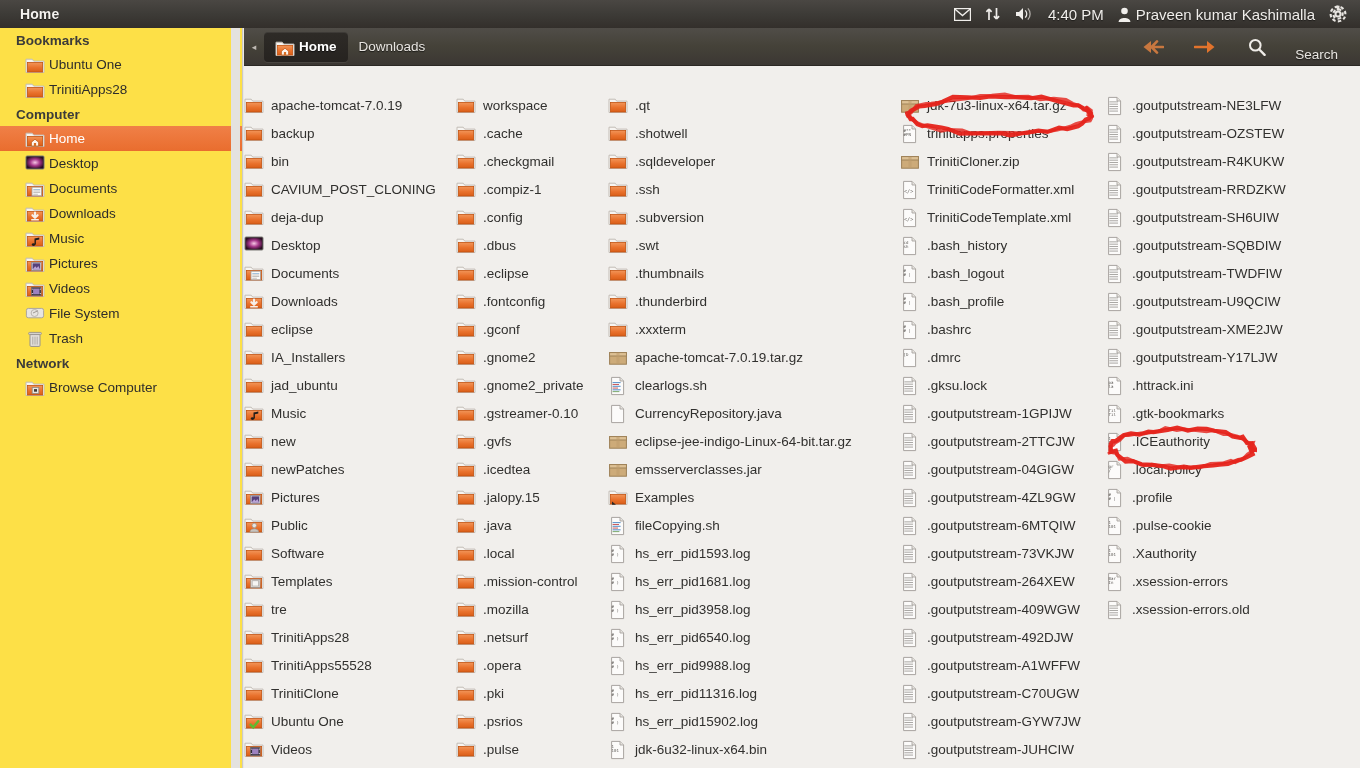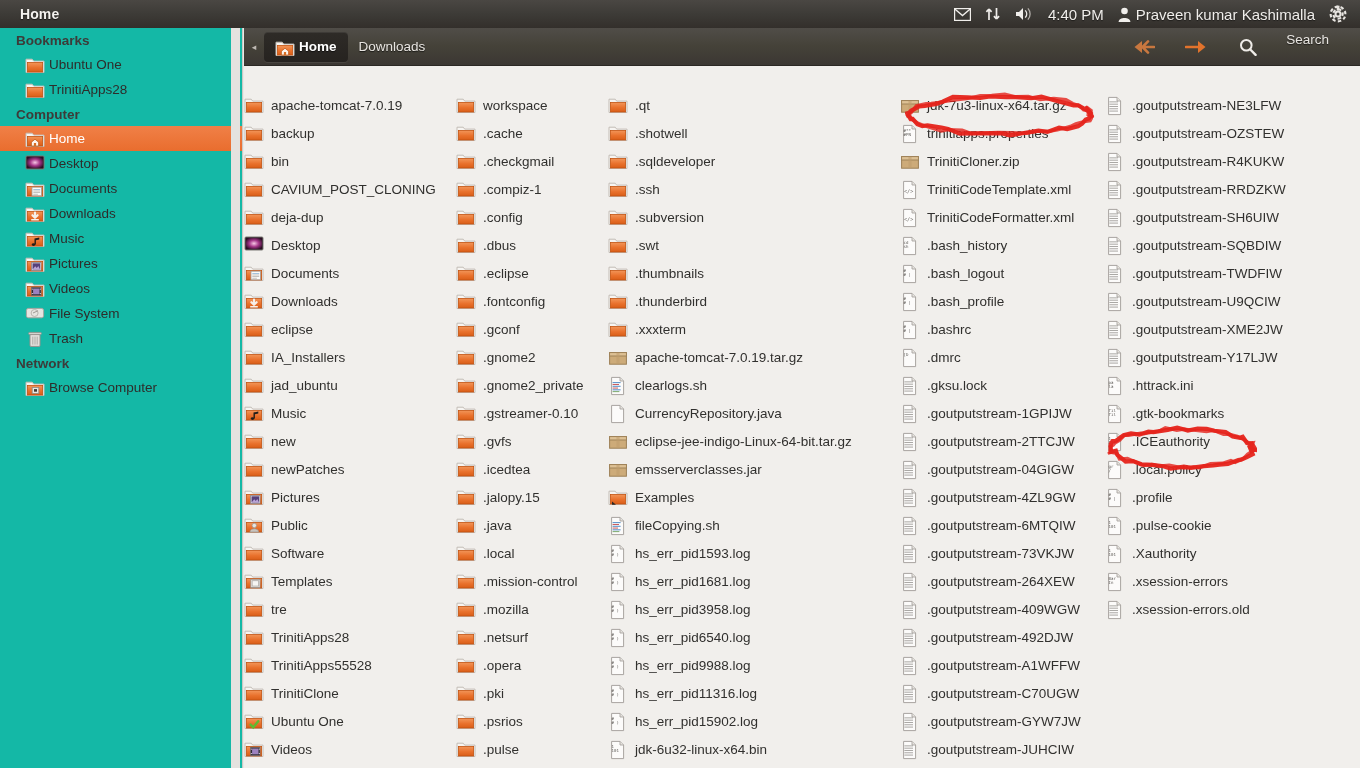--- a/index.html
+++ b/index.html
@@ -35,21 +35,21 @@
     text-shadow: 0 1px 1px rgba(0,0,0,.5);
     cursor: default;
   }
   .ind svg { display: block; }
   #panel-user { padding-left: 3px; }
 
   
   #sidebar {
     position: absolute; left: 0; top: 28px;
     width: 243px; height: 740px;
-    background: #14b8a6;
+    background: #fde047;
     border-right: 1px solid #cdc9c4;
     overflow: hidden;
   }
   .places-heading {
     font-size: 13.5px; font-weight: bold; color: #3c3b39;
     padding: 5px 0 4px 16px;
   }
   .place-row {
     display: flex; align-items: center;
     height: 25px; padding-left: 25px;
@@ -99,22 +99,22 @@
     border-radius: 4px;
     cursor: default;
     text-shadow: 0 1px 1px rgba(0,0,0,.65);
   }
   .crumb.active {
     background: linear-gradient(to bottom, #2e2b27, #262320);
     color: #ffffff; font-weight: bold;
     box-shadow: inset 0 1px 0 rgba(255,255,255,.08), 0 1px 0 rgba(255,255,255,.07);
   }
   #toolbar-right {
-    margin-left: auto; display: flex; align-items: flex-start; gap: 22px;
-    padding-right: 29px;
+    margin-left: auto; display: flex; align-items: flex-end; gap: 22px;
+    padding-right: 20px;
   }
   .tb-btn {
     display: flex; align-items: center; justify-content: center;
     width: 30px; height: 30px; border-radius: 4px;
   }
   #search-label {
     font-size: 13.5px; color: #e7e4e0; padding-left: 1px; padding-right: 2px;
     text-shadow: 0 1px 1px rgba(0,0,0,.6);
   }
 
@@ -1289,29 +1289,29 @@
               <rect x="8.4" y="4.8" width="3.2" height="11.2" fill="#bf9c6d" opacity="0.55"></rect>
             </svg></span>
           <span class="nm">TrinitiCloner.zip</span>
         </div>
         <div class="fi">
           <span class="ic"><svg width="20" height="20" viewBox="0 0 20 20">
               <path d="M3.6 1.4 h8.4 l3.6 3.6 v13.6 h-12 Z" fill="#fcfbfa" stroke="#a8a4a0" stroke-width="1"></path>
               <path d="M12 1.4 v3.6 h3.6" fill="#e6e3df" stroke="#a8a4a0" stroke-width="0.9"></path>
               <text x="4" y="12.6" font-family="DejaVu Sans Mono, monospace" font-size="5.2" fill="#6a6763">&lt;/&gt;</text>
             </svg></span>
+          <span class="nm">TrinitiCodeFormatter.xml</span>
+        </div>
+        <div class="fi">
+          <span class="ic"><svg width="20" height="20" viewBox="0 0 20 20">
+              <path d="M3.6 1.4 h8.4 l3.6 3.6 v13.6 h-12 Z" fill="#fcfbfa" stroke="#a8a4a0" stroke-width="1"></path>
+              <path d="M12 1.4 v3.6 h3.6" fill="#e6e3df" stroke="#a8a4a0" stroke-width="0.9"></path>
+              <text x="4" y="12.6" font-family="DejaVu Sans Mono, monospace" font-size="5.2" fill="#6a6763">&lt;/&gt;</text>
+            </svg></span>
           <span class="nm">TrinitiCodeTemplate.xml</span>
-        </div>
-        <div class="fi">
-          <span class="ic"><svg width="20" height="20" viewBox="0 0 20 20">
-              <path d="M3.6 1.4 h8.4 l3.6 3.6 v13.6 h-12 Z" fill="#fcfbfa" stroke="#a8a4a0" stroke-width="1"></path>
-              <path d="M12 1.4 v3.6 h3.6" fill="#e6e3df" stroke="#a8a4a0" stroke-width="0.9"></path>
-              <text x="4" y="12.6" font-family="DejaVu Sans Mono, monospace" font-size="5.2" fill="#6a6763">&lt;/&gt;</text>
-            </svg></span>
-          <span class="nm">TrinitiCodeFormatter.xml</span>
         </div>
         <div class="fi">
           <span class="ic"><svg width="20" height="20" viewBox="0 0 20 20">
               <path d="M3.6 1.4 h8.4 l3.6 3.6 v13.6 h-12 Z" fill="#fcfbfa" stroke="#a8a4a0" stroke-width="1"></path>
               <path d="M12 1.4 v3.6 h3.6" fill="#e6e3df" stroke="#a8a4a0" stroke-width="0.9"></path>
               <text x="3.6" y="7.6" font-family="DejaVu Sans Mono, monospace" font-size="4.1" fill="#5e5b57">cd</text>
               <text x="3.6" y="12.1" font-family="DejaVu Sans Mono, monospace" font-size="4.1" fill="#5e5b57">sh</text>
             </svg></span>
           <span class="nm">.bash_history</span>
         </div>

